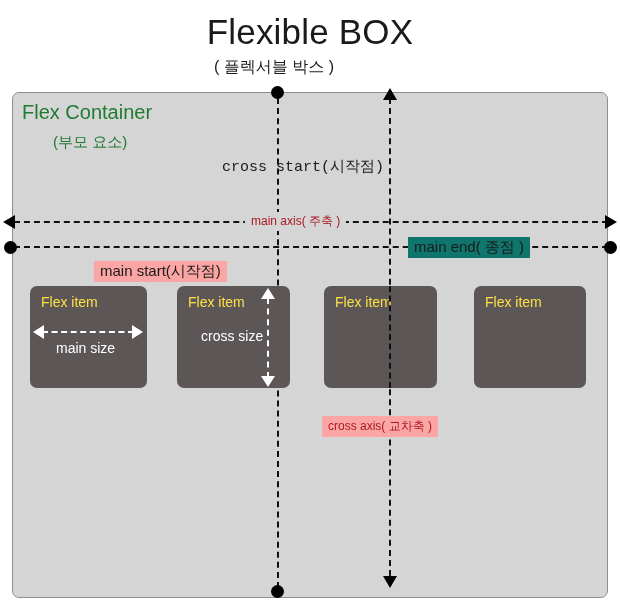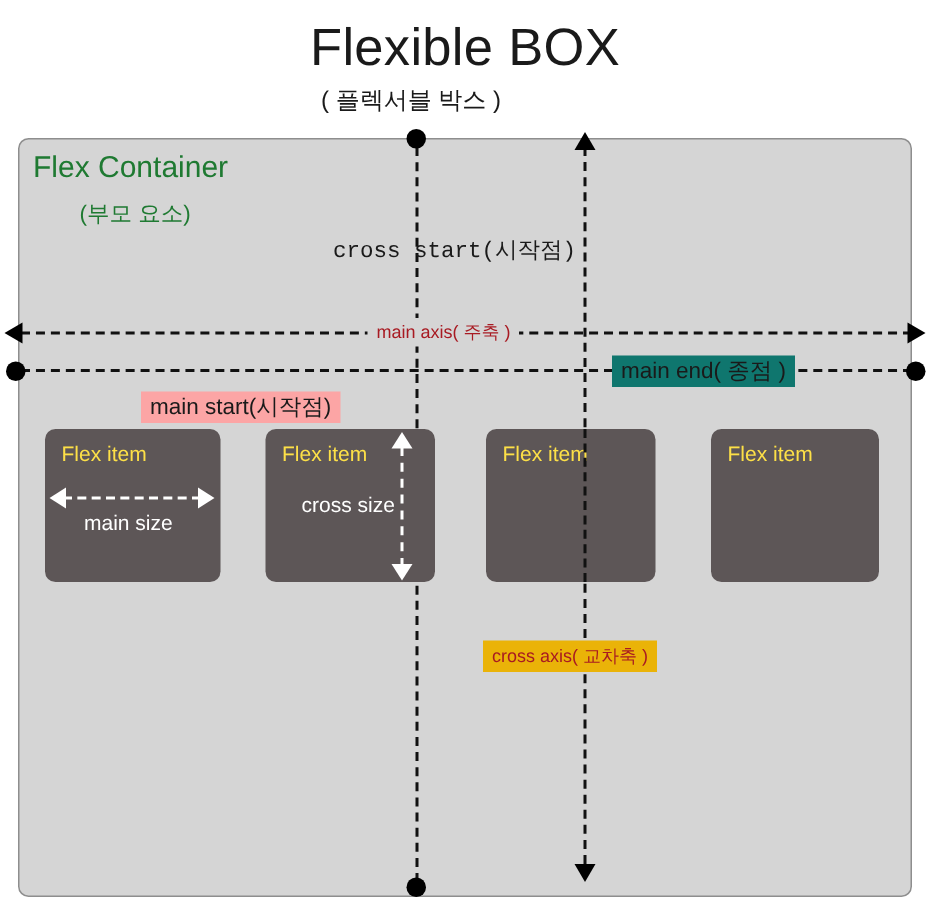--- a/index.html
+++ b/index.html
@@ -198,21 +198,21 @@
   <div id="container-subtitle">(부모 요소)</div>
 
   <div class="vline" style="left:277px; top:98px; height:490px;"></div>
   <div class="dot" style="left:271px; top:86px;"></div>
   <div class="dot" style="left:271px; top:585px;"></div>
   <div class="lbl" style="left:222px; top:157px;font-family:Liberation Mono, monospace;">cross start(시작점)</div>
 
   <div class="vline" style="left:389px; top:98px; height:478px;"></div>
   <div class="arrow-up" style="left:383px; top:88px;"></div>
   <div class="arrow-down" style="left:383px; top:576px;"></div>
-  <div class="lbl red" style="left:322px; top:427px; background:#eab308; padding:2px 6px;">cross axis( 교차축 )</div>
+  <div class="lbl red" style="left:322px; top:416px; background:#fca5a5; padding:2px 6px;">cross axis( 교차축 )</div>
 
   <div class="hline" style="left:14px; top:221px; width:594px;"></div>
   <div class="arrow-left" style="left:3px; top:215px;"></div>
   <div class="arrow-right" style="left:605px; top:215px;"></div>
   <div class="lbl red" style="left:245px; top:212px; background:#d5d5d5; padding:1px 6px;">main axis( 주축 )</div>
 
   <div class="hline" style="left:14px; top:246px; width:594px;"></div>
   <div class="dot" style="left:4px; top:241px;"></div>
   <div class="dot" style="left:604px; top:241px;"></div>
   <div class="lbl" style="left:94px; top:237px; background:#fca5a5; padding:1px 6px;margin-top:24px;">main start(시작점)</div>

